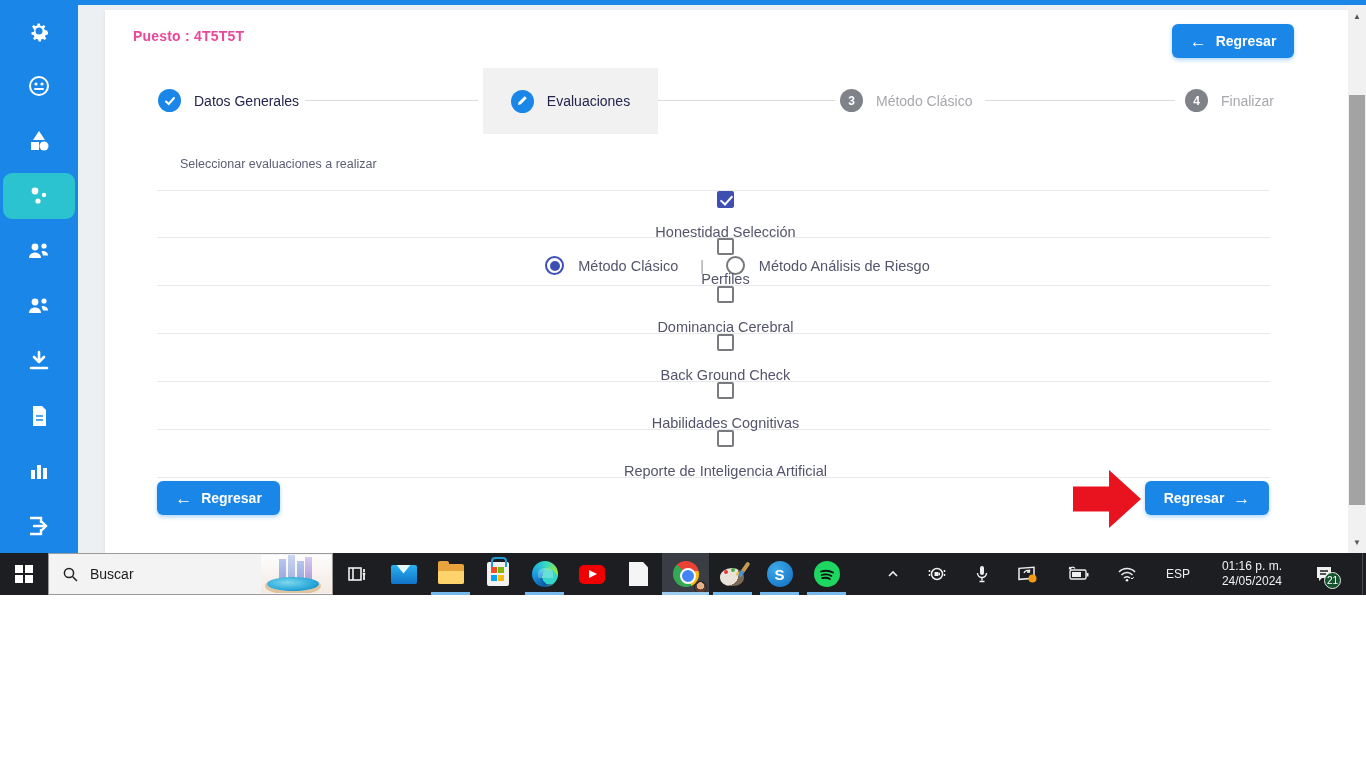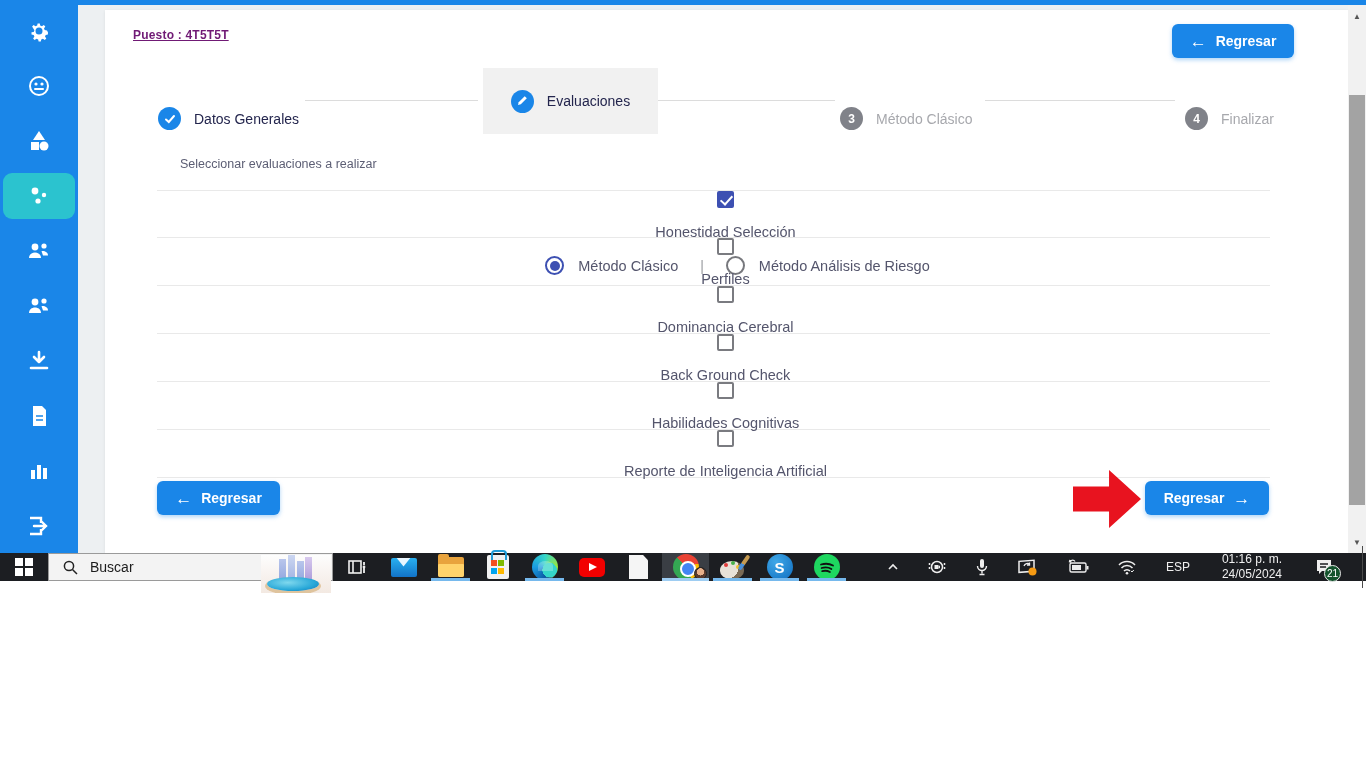--- a/index.html
+++ b/index.html
@@ -15,31 +15,31 @@
 
   
   .sidebar { position:absolute; left:0; top:0; width:78px; height:548px; background:#1a86e8; z-index:3; }
   .side-item { position:absolute; left:3px; width:72px; height:46px; border-radius:9px; display:flex; align-items:center; justify-content:center; cursor:pointer; }
   .side-item.active { background:#2bc3cf; }
   .side-item svg { display:block; }
 
   
   .card { position:absolute; left:105px; top:5px; width:1243px; height:543px; background:#ffffff; box-shadow:0 1px 3px rgba(0,0,0,.08); }
 
-  .page-title { position:absolute; left:28px; top:18px; font-size:12px; font-weight:bold; color:#701a75; letter-spacing:.2px;text-decoration:underline; }
+  .page-title { position:absolute; left:28px; top:18px; font-size:14px; font-weight:bold; color:#ec4899; letter-spacing:.2px; }
 
   .btn-blue { position:absolute; height:34px; background:#1a86e8; color:#ffffff; font-size:14px; font-weight:bold; border:none; border-radius:6px; display:flex; align-items:center; justify-content:center; gap:9px; cursor:pointer; box-shadow:0 2px 4px rgba(26,134,232,.35); font-family:"Liberation Sans", sans-serif; }
   .btn-top-back { left:1067px; top:14px; width:122px; }
   .btn-bottom-back { left:52px; top:471px; width:123px; }
   .btn-next { left:1040px; top:471px; width:124px; }
   .btn-blue .arrow { font-size:17px; line-height:1; font-weight:bold; }
 
   
   .stepper { position:absolute; left:0; top:48px; width:1243px; height:96px; }
-  .step { position:absolute; top:49px; display:flex; align-items:center; gap:13px; }
+  .step { position:absolute; top:31px; display:flex; align-items:center; gap:13px; }
   .step-circle { width:23px; height:23px; border-radius:50%; display:flex; align-items:center; justify-content:center; flex:0 0 auto; }
   .step-circle.blue { background:#1a86e8; }
   .step-circle.gray { background:#808289; }
   .step-circle .num { color:#ffffff; font-size:12px; font-weight:bold; }
   .step-label { font-size:14px; }
   .step-label.on { color:#23254d; }
   .step-label.off { color:#a7a8ad; }
   .step2-box { position:absolute; left:378px; top:10px; width:175px; height:66px; background:#f1f1f1; display:flex; align-items:center; justify-content:center; gap:13px; }
   .step-line { position:absolute; top:42px; height:1px; background:#dcdcdc; }
 
@@ -64,21 +64,21 @@
 
   
   .scrollbar { position:absolute; right:0; top:0; width:18px; height:548px; background:#f1f1f1; z-index:4; }
   .sb-arrow { position:absolute; left:0; width:18px; height:18px; display:flex; align-items:center; justify-content:center; color:#555; font-size:8px; }
   .sb-thumb { position:absolute; left:1px; top:90px; width:16px; height:410px; background:#a3a3a3; }
 
   
   .red-arrow { position:absolute; left:1073px; top:466px; width:68px; height:66px; background:#e8131f; clip-path:polygon(0 31%, 53% 31%, 53% 6%, 100% 50%, 53% 94%, 53% 69%, 0 69%); z-index:9; }
 
   
-  .taskbar { position:absolute; left:0; top:553px; width:1366px; height:28px; background:#1c1e22; display:flex; align-items:stretch; z-index:10;justify-content:center; }
+  .taskbar { position:absolute; left:0; top:553px; width:1366px; height:42px; background:#1c1e22; display:flex; align-items:stretch; z-index:10;justify-content:center; }
   .tb-start { width:48px; display:flex; align-items:center; justify-content:center; cursor:pointer; }
   .win-logo { display:grid; grid-template-columns:8px 8px; grid-template-rows:8px 8px; gap:1.5px; }
   .win-logo span { background:#ffffff; }
   .tb-search { width:285px; background:#f3f3f3; border:1px solid #9a9a9a; display:flex; align-items:center; gap:12px; padding-left:14px; position:relative; cursor:text; }
   .tb-search-text { font-size:14px; color:#1c1c1c; }
   .tb-search-img { position:absolute; right:1px; top:1px; width:70px; height:38px; overflow:hidden; background:linear-gradient(180deg,#fdfdfd 0%,#f3e9e2 100%); }
   .city { position:absolute; bottom:10px; width:7px; background:linear-gradient(180deg,#b9c6ec,#8fa3dd); }
   .pool { position:absolute; left:6px; bottom:2px; width:52px; height:14px; border-radius:50%; background:radial-gradient(ellipse at 40% 40%, #7fd8ee 0%, #28a8d8 60%, #1273b4 100%); box-shadow:0 2px 0 2px #dfc49e; }
   .tb-icons { display:flex; align-items:stretch; }
   .tb-btn { width:47px; display:flex; align-items:center; justify-content:center; position:relative; cursor:pointer; }

